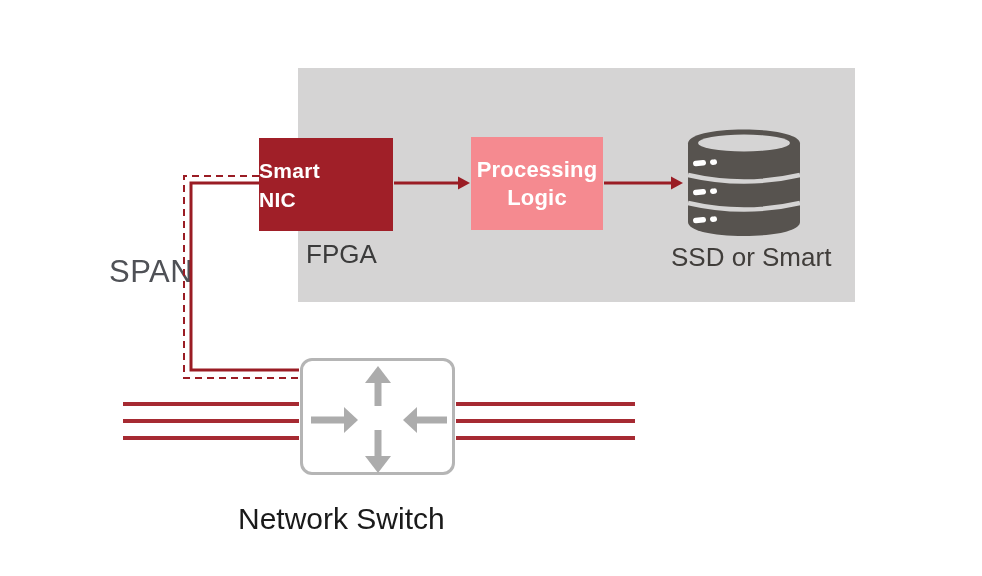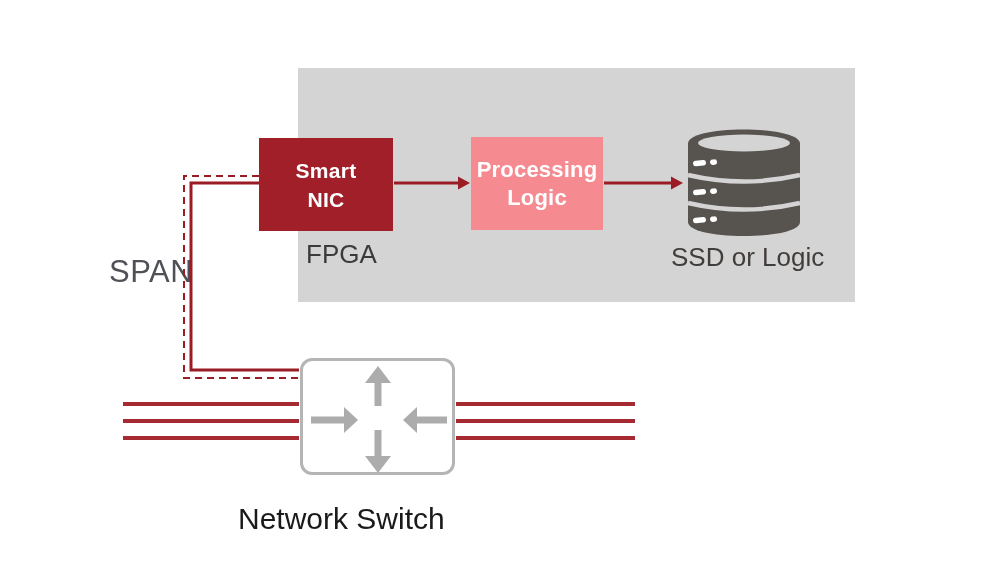--- a/index.html
+++ b/index.html
@@ -22,21 +22,21 @@
     text-align:center;
     font-size:30px;line-height:38px;font-weight:600;
     color:var(--title-text,#1A1A1A);
     z-index:2;
   }
   .smartnic{
     position:absolute;
     left:259px;top:138px;width:134px;height:93px;
     background:var(--dark-red,#A01F28);
     color:#ffffff;
-    display:flex;flex-direction:column;align-items:center;justify-content:center;
+    display:flex;flex-direction:column;justify-content:center;
     font-size:21px;font-weight:700;line-height:29px;letter-spacing:.3px;
     z-index:2;
   }
   .processing{
     position:absolute;
     left:471px;top:137px;width:132px;height:93px;
     background:var(--pink,#F58A90);
     color:#ffffff;
     display:flex;flex-direction:column;align-items:center;justify-content:center;
     font-size:22px;font-weight:700;line-height:28px;letter-spacing:.2px;
@@ -120,21 +120,21 @@
     <path d="M2,75 Q58,88 114,75" stroke="#D5D4D4" stroke-width="4.5" fill="none"></path>
     <g fill="#ffffff">
       <rect x="7" y="32.5" width="13" height="5.5" rx="2.75" transform="rotate(-6 13 35)"></rect>
       <rect x="24" y="31.5" width="7" height="5.5" rx="2.75" transform="rotate(-6 27 34)"></rect>
       <rect x="7" y="61.5" width="13" height="5.5" rx="2.75" transform="rotate(-6 13 64)"></rect>
       <rect x="24" y="60.5" width="7" height="5.5" rx="2.75" transform="rotate(-6 27 63)"></rect>
       <rect x="7" y="89.5" width="13" height="5.5" rx="2.75" transform="rotate(-6 13 92)"></rect>
       <rect x="24" y="88.5" width="7" height="5.5" rx="2.75" transform="rotate(-6 27 91)"></rect>
     </g>
   </svg>
-  <div class="storage-caption">SSD or Logic</div>
+  <div class="storage-caption">SSD or Smart</div>
 
   <div class="span-label">SPAN</div>
 
   <div class="switch-box"></div>
   <div class="switch-caption">Network Switch</div>
 
   <svg class="overlay" viewBox="0 0 982 576">
 
     <g>
       <line class="trunk" x1="123" y1="404" x2="299" y2="404"></line>

